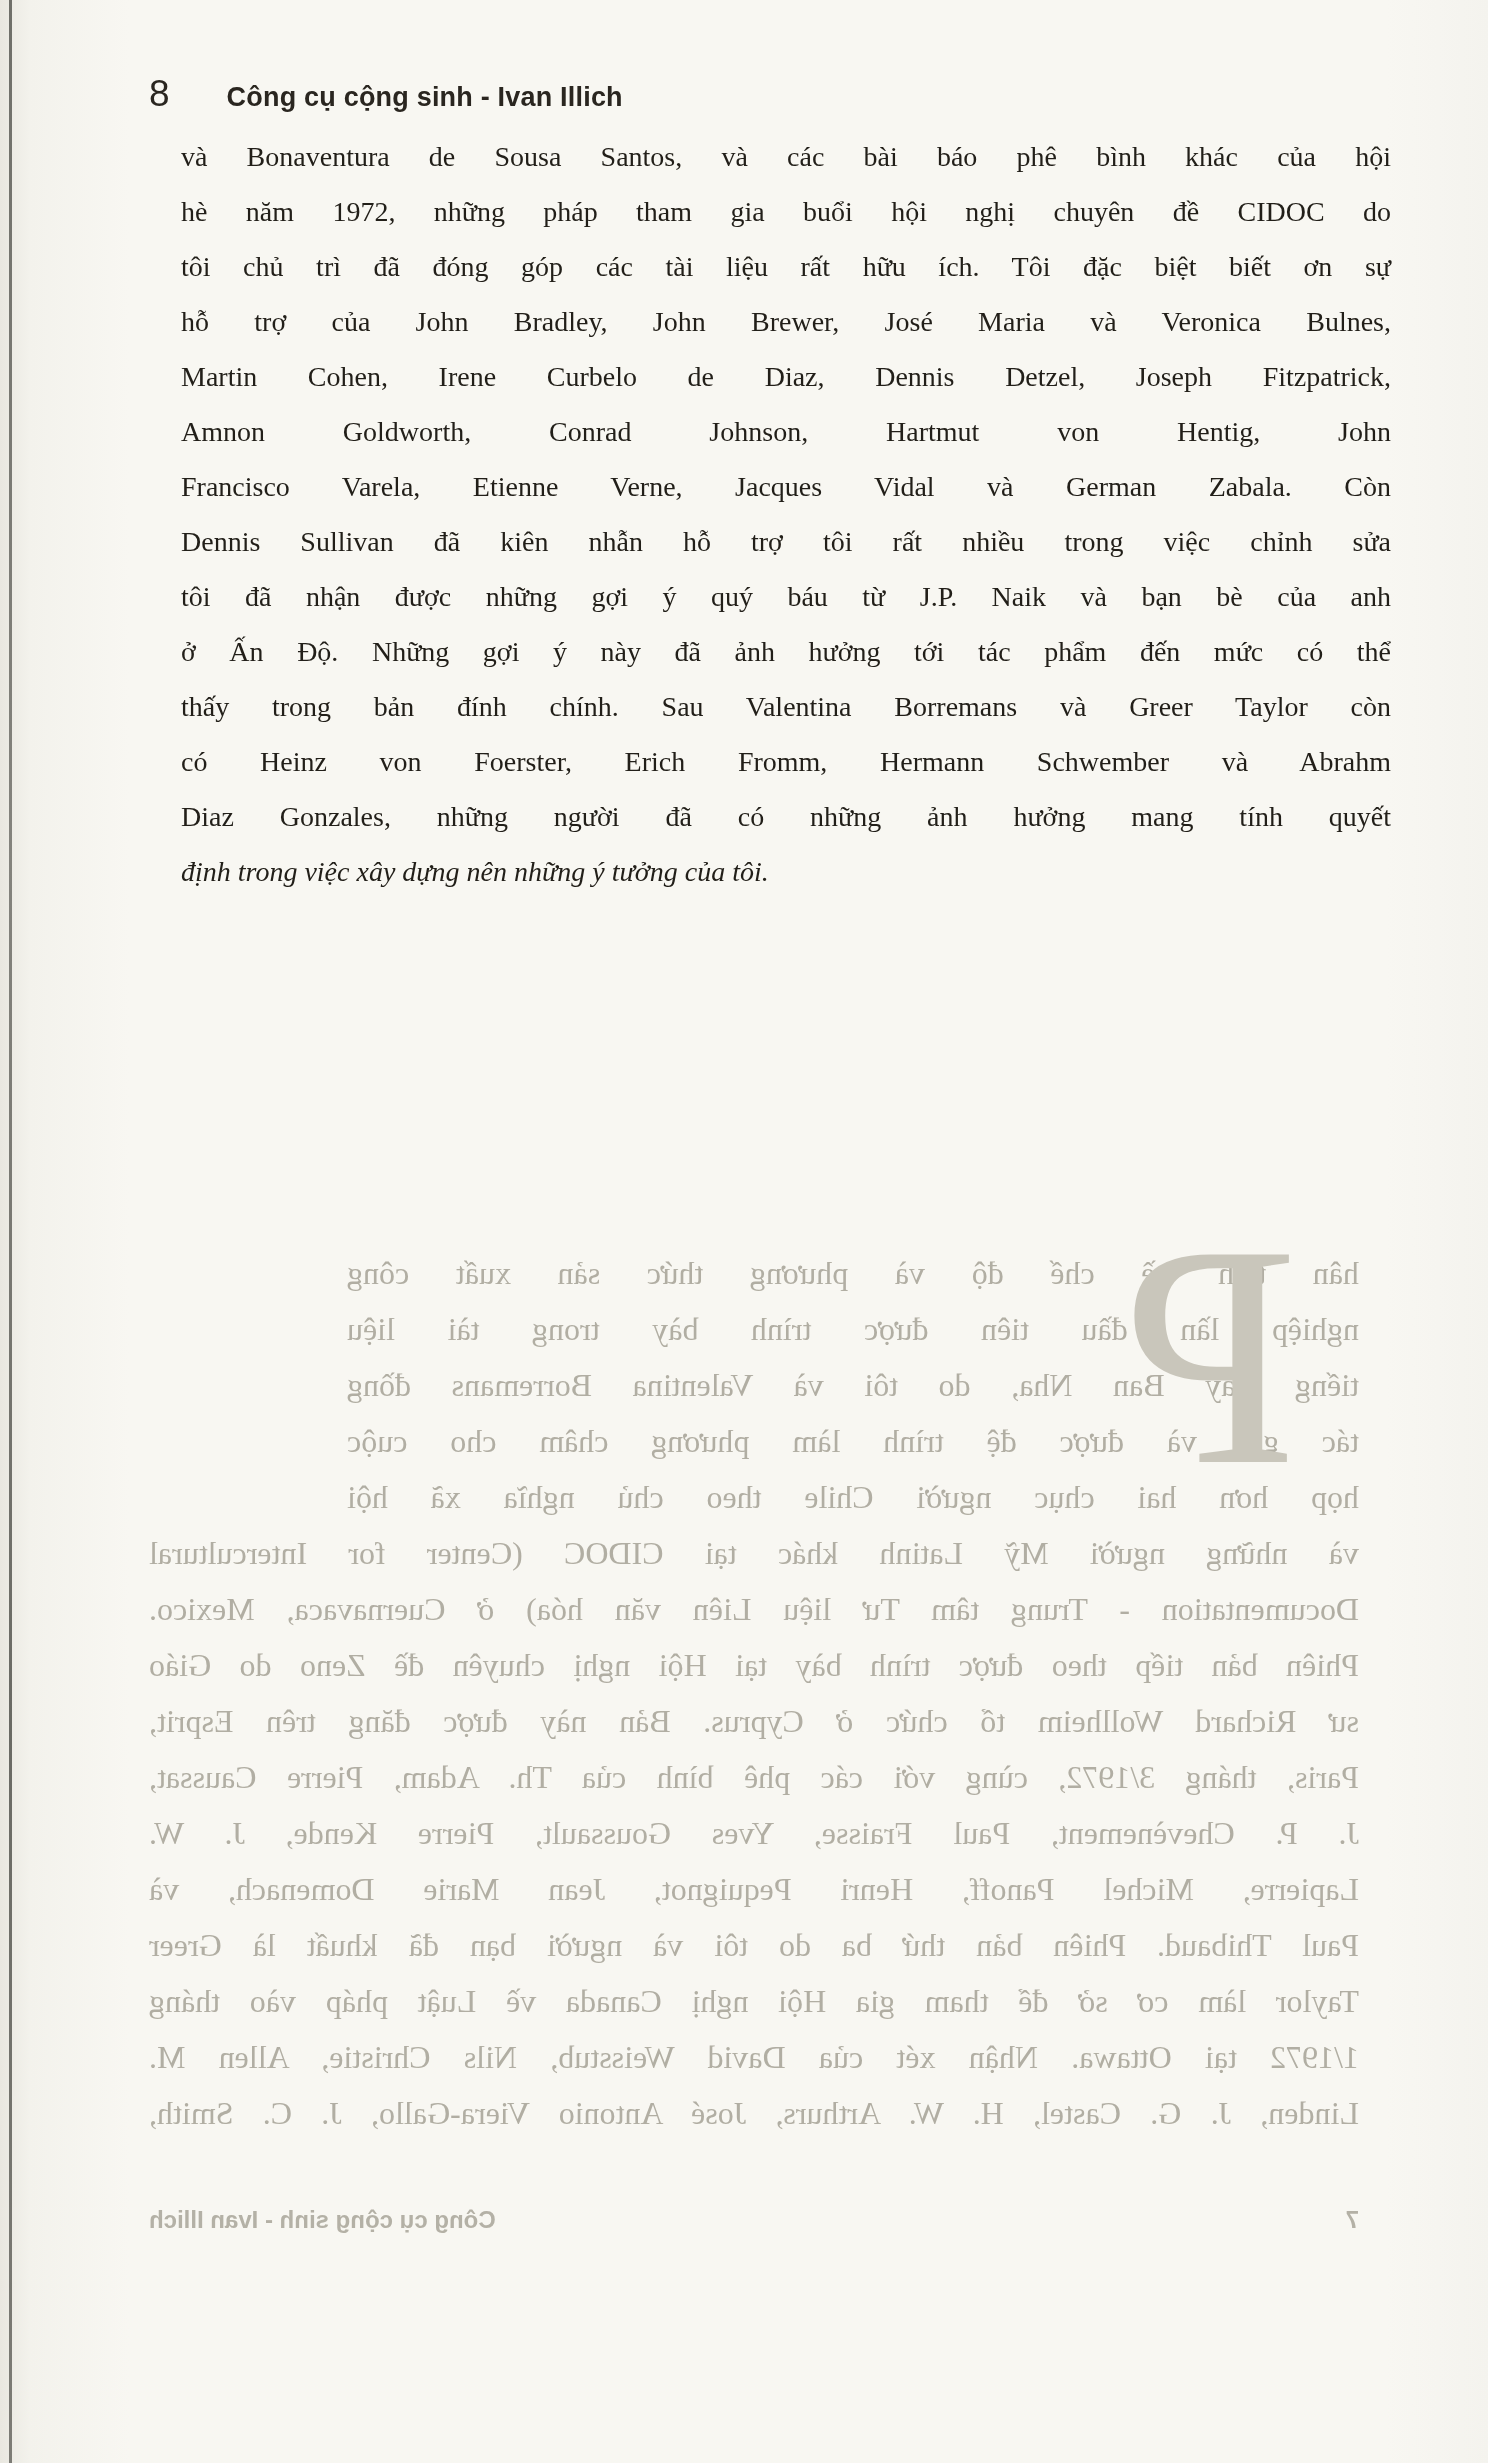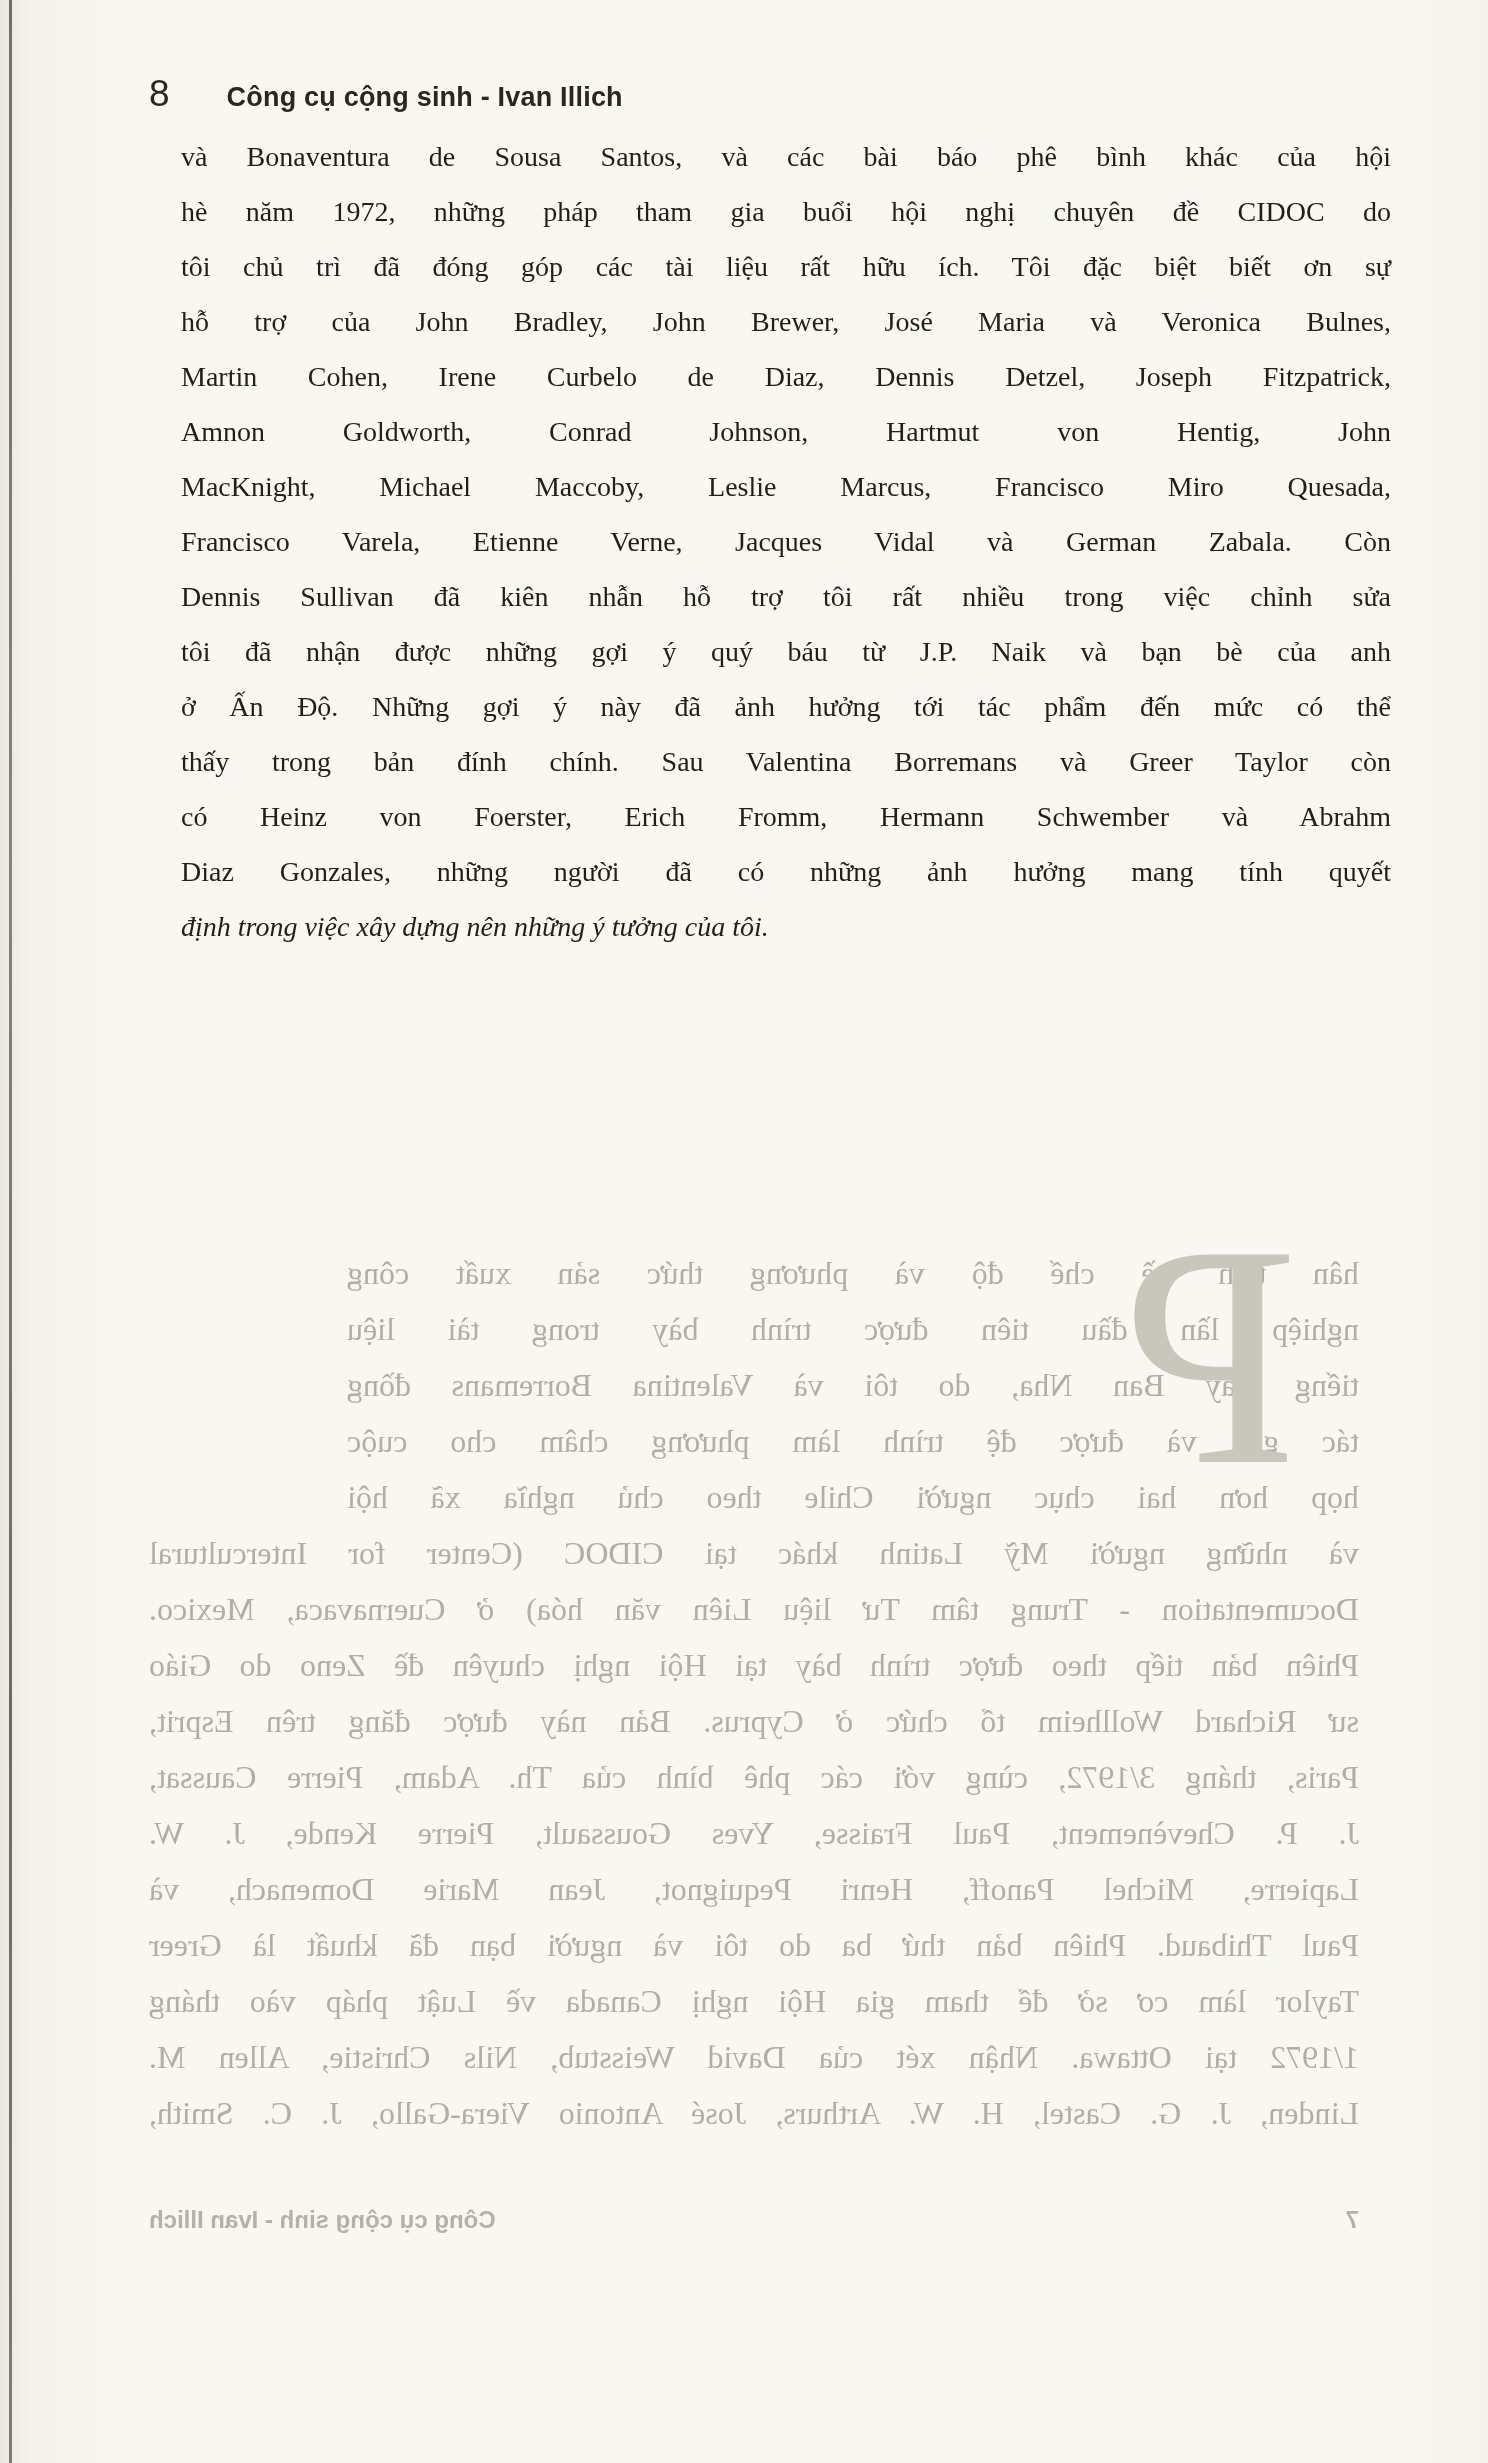--- a/index.html
+++ b/index.html
@@ -120,21 +120,20 @@
     <span class="running-title">Công cụ cộng sinh - Ivan Illich</span>
   </header>
 
   <main class="body-text">
       <p class="text-line">và Bonaventura de Sousa Santos, và các bài báo phê bình khác của hội</p>
       <p class="text-line">hè năm 1972, những pháp tham gia buổi hội nghị chuyên đề CIDOC do</p>
       <p class="text-line">tôi chủ trì đã đóng góp các tài liệu rất hữu ích. Tôi đặc biệt biết ơn sự</p>
       <p class="text-line">hỗ trợ của John Bradley, John Brewer, José Maria và Veronica Bulnes,</p>
       <p class="text-line">Martin Cohen, Irene Curbelo de Diaz, Dennis Detzel, Joseph Fitzpatrick,</p>
       <p class="text-line">Amnon Goldworth, Conrad Johnson, Hartmut von Hentig, John</p>
-      <p class="text-line">MacKnight, Michael Maccoby, Leslie Marcus, Francisco Miro Quesada,</p>
       <p class="text-line">Francisco Varela, Etienne Verne, Jacques Vidal và German Zabala. Còn</p>
       <p class="text-line">Dennis Sullivan đã kiên nhẫn hỗ trợ tôi rất nhiều trong việc chỉnh sửa</p>
       <p class="text-line">tôi đã nhận được những gợi ý quý báu từ J.P. Naik và bạn bè của anh</p>
       <p class="text-line">ở Ấn Độ. Những gợi ý này đã ảnh hưởng tới tác phẩm đến mức có thể</p>
       <p class="text-line">thấy trong bản đính chính. Sau Valentina Borremans và Greer Taylor còn</p>
       <p class="text-line">có Heinz von Foerster, Erich Fromm, Hermann Schwember và Abrahm</p>
       <p class="text-line">Diaz Gonzales, những người đã có những ảnh hưởng mang tính quyết</p>
       <p class="text-line">định trong việc xây dựng nên những ý tưởng của tôi.</p>
     </main>
 

